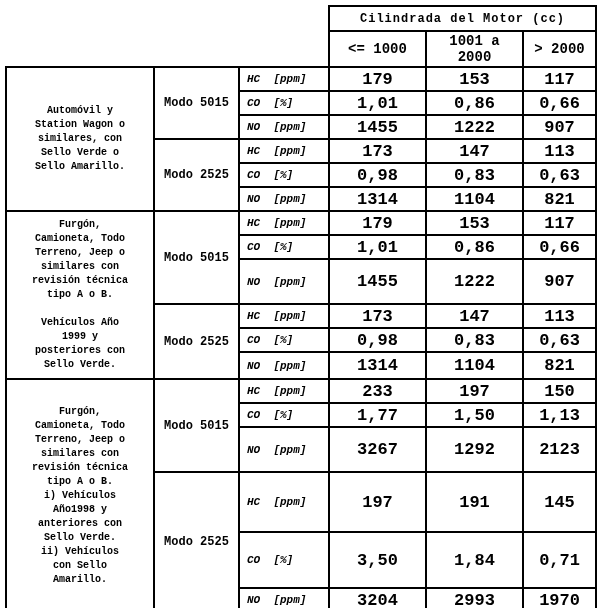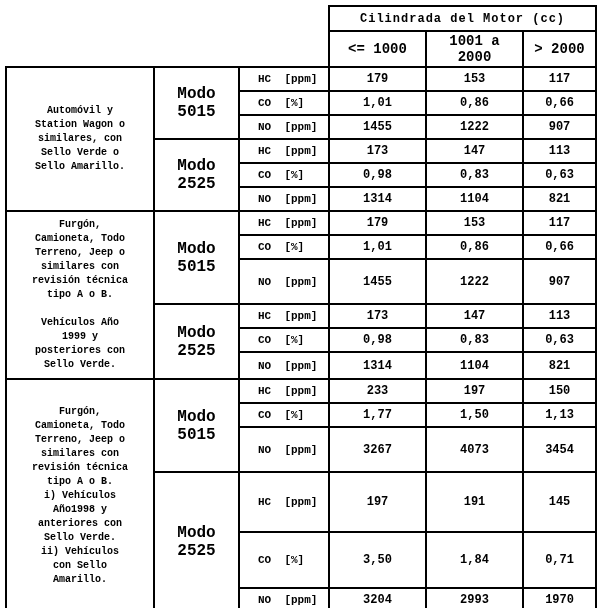--- a/index.html
+++ b/index.html
@@ -46,32 +46,33 @@
   }
   td.cat {
     text-align: center;
     font-size: 10px;
     line-height: 14px;
     white-space: pre-line;
     padding: 2px 3px;
   }
   td.mode {
     text-align: center;
-    font-size: 16px;
+    font-size: 12px;
   }
   td.param {
+    font-style: italic;
     font-size: 11px;
     white-space: pre;
-    padding-left: 18px;
+    padding-left: 7px;
     text-align: left;
     margin-left: 48px;
   }
   td.val {
     text-align: center;
-    font-size: 12px;
+    font-size: 17px;
   }
   tr { height: 24px; }
   tr.r-title { height: 21px; }
   tr.r-cols  { height: 23px; }
   tr.h27 { height: 27px; }
   tr.h45 { height: 45px; }
   tr.h56 { height: 56px; }
   tr.h60 { height: 60px; }
 </style>
 </head>
@@ -216,22 +217,22 @@
     </tr>
     <tr>
       <td class="param">CO  [%]</td>
       <td class="val">1,77</td>
       <td class="val">1,50</td>
       <td class="val">1,13</td>
     </tr>
     <tr class="h45">
       <td class="param">NO  [ppm]</td>
       <td class="val">3267</td>
-      <td class="val">4073</td>
-      <td class="val">3454</td>
+      <td class="val">1292</td>
+      <td class="val">2123</td>
     </tr>
     <tr class="h60">
       <td class="mode" rowspan="3">Modo 2525</td>
       <td class="param">HC  [ppm]</td>
       <td class="val">197</td>
       <td class="val">191</td>
       <td class="val">145</td>
     </tr>
     <tr class="h56">
       <td class="param">CO  [%]</td>

